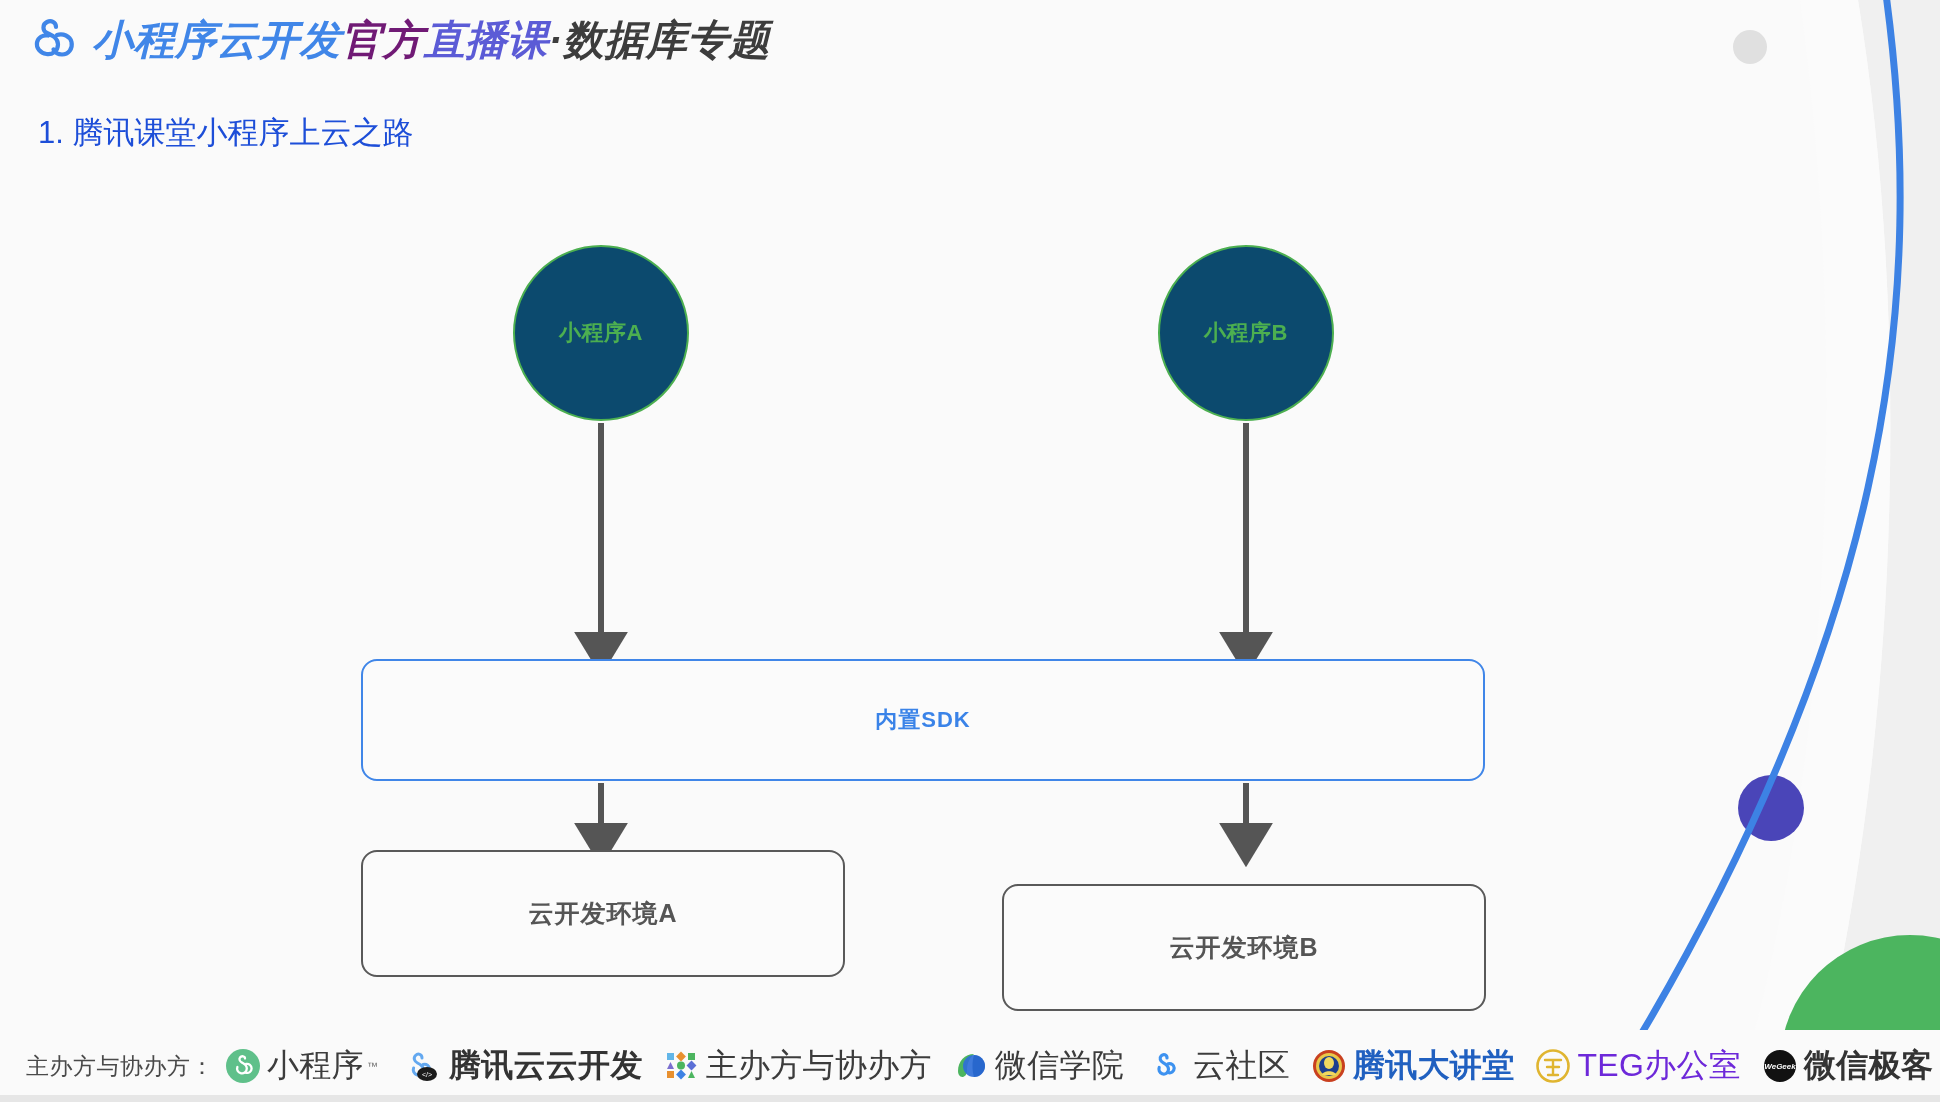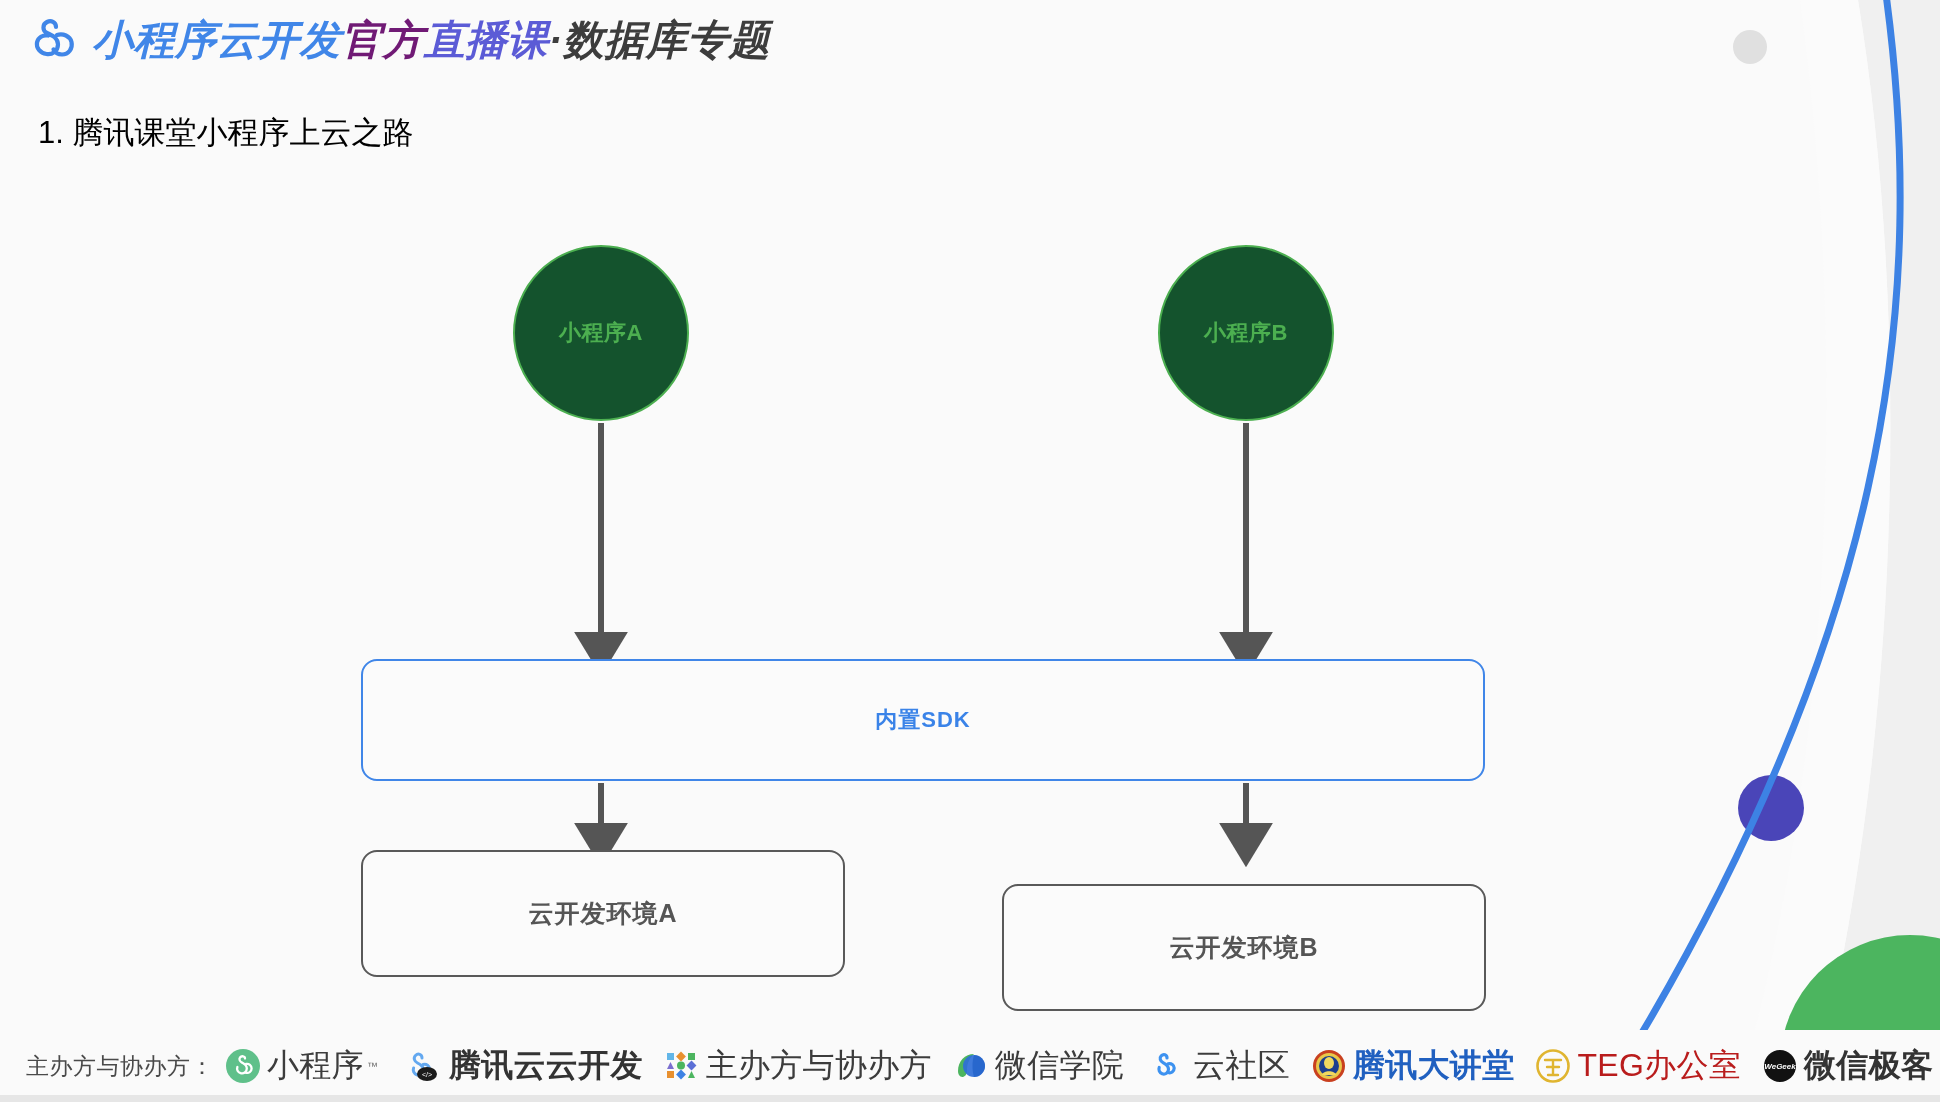--- a/index.html
+++ b/index.html
@@ -49,38 +49,38 @@
   }
   #title-text span { font-style: italic; }
 
   #subtitle {
     position: absolute;
     left: 38px;
     top: 117px;
     font-size: 31px;
     line-height: 1;
     white-space: nowrap;
-    color: #000000;
+    color: #1d4ed8;
   }
 
   
   #diagram {
     position: absolute;
     left: 0;
     top: 175px;
     width: 1680px;
     height: 640px;
   }
   .node-circle {
     position: absolute;
     width: 176px;
     height: 176px;
     border-radius: 50%;
     border: 2.4px solid #4caf50;
-    background: #14532d;
+    background: #0c4a6e;
     display: flex;
     align-items: center;
     justify-content: center;
     box-sizing: border-box;
   }
   .node-circle .node-label {
     color: #4caf50;
     font-size: 22px;
     font-weight: 700;
     letter-spacing: 0.5px;
@@ -180,21 +180,21 @@
     white-space: nowrap;
   }
   .partner-name {
     font-size: 32px;
     font-weight: 700;
     color: #333333;
     letter-spacing: 0.3px;
   }
   .partner-mark { flex: none; display: block; }
   .partner.light .partner-name { font-weight: 400; color: #3c3c3c; }
-  .partner.teg .partner-name { color: #b91c1c; font-weight: 400; }
+  .partner.teg .partner-name { color: #6d28d9; font-weight: 400; }
   .tm {
     font-size: 11px;
     vertical-align: super;
     color: #666;
     margin-left: -4px;
   }
 </style>
 </head>
 <body>
 

